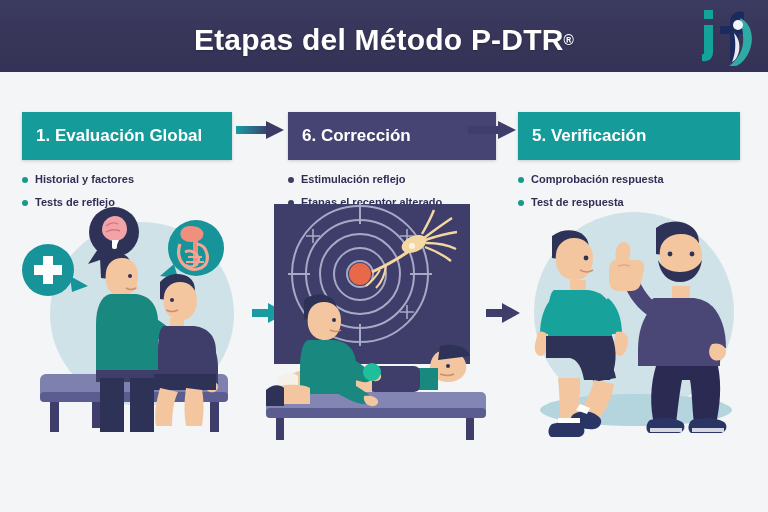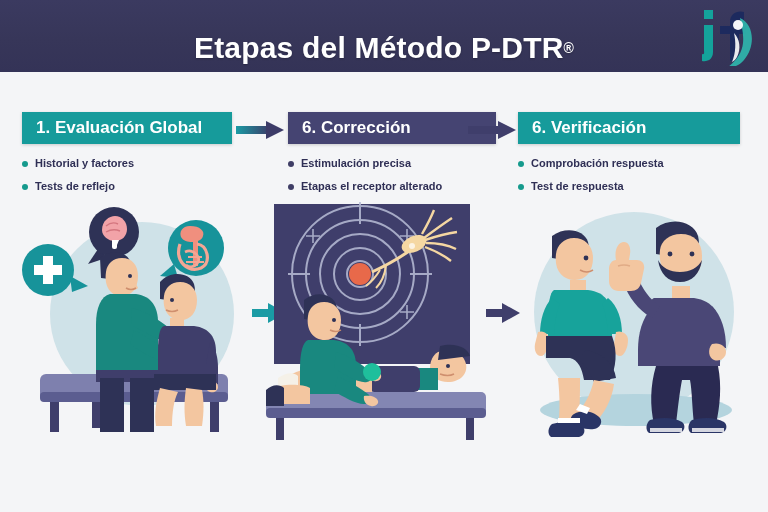--- a/index.html
+++ b/index.html
@@ -10,40 +10,40 @@
     -webkit-font-smoothing:antialiased;
   }
   .page{position:relative;width:768px;height:512px;background:#f4f5f7;}
 
   
   .header{
     position:absolute;left:0;top:0;width:768px;height:72px;
     background:linear-gradient(180deg,#3b3a60 0%,#373659 55%,#343357 100%);
   }
   .header-title{
-    position:absolute;left:0;top:12px;width:768px;height:72px;
+    position:absolute;left:0;top:4px;width:768px;height:72px;
     display:flex;align-items:center;justify-content:center;
     color:#ffffff;font-size:30px;font-weight:bold;letter-spacing:.2px;
     text-shadow:0 1px 2px rgba(0,0,0,.25);
     text-align:right;
   }
   .header-title .reg{font-size:14px;vertical-align:super;}
   .logo{
     position:absolute;right:12px;top:6px;width:56px;height:60px;
   }
 
   
   .steps{position:absolute;left:0;top:112px;width:768px;height:80px;}
   .col{position:absolute;top:0;}
   .col.c1{left:22px;width:210px;}
   .col.c2{left:288px;width:208px;}
   .col.c3{left:518px;width:222px;}
 
   .step-box{
-    height:32px;display:flex;align-items:center;
+    height:48px;display:flex;align-items:center;
     padding:0 14px;box-sizing:border-box;
     color:#ffffff;font-size:17px;font-weight:bold;
     box-shadow:0 1px 3px rgba(0,0,0,.18);
     white-space:nowrap;
   }
   .step-box.teal{background:#169b9b;}
   .step-box.navy{background:#454472;}
 
   .bullets{margin-top:12px;padding:0;list-style:none;}
   .bullets li{
@@ -121,32 +121,32 @@
       </ul>
     </div>
 
     <div class="col c2">
       <div class="step-box navy">
         <span>6. Corrección</span>
       </div>
       <ul class="bullets">
         <li>
           <span class="dot navy"></span>
-          <span>Estimulación precisa</span>
+          <span>Estimulación reflejo</span>
         </li>
         <li>
           <span class="dot navy"></span>
           <span>Etapas el receptor alterado</span>
         </li>
       </ul>
     </div>
 
     <div class="col c3">
       <div class="step-box teal">
-        <span>6. Verificación</span>
+        <span>5. Verificación</span>
       </div>
       <ul class="bullets">
         <li>
           <span class="dot teal"></span>
           <span>Comprobación respuesta</span>
         </li>
         <li>
           <span class="dot teal"></span>
           <span>Test de respuesta</span>
         </li>

